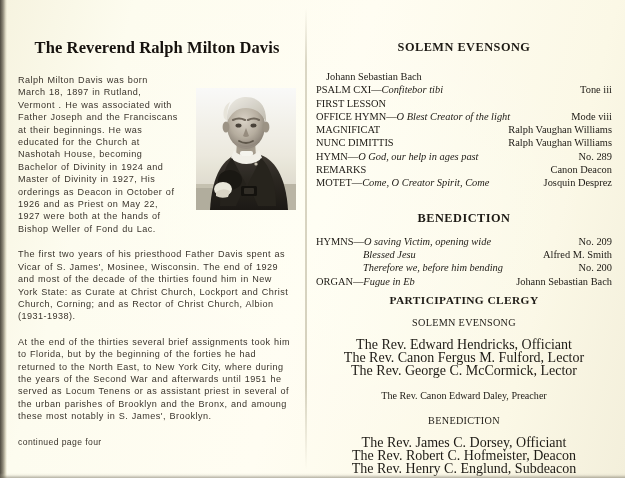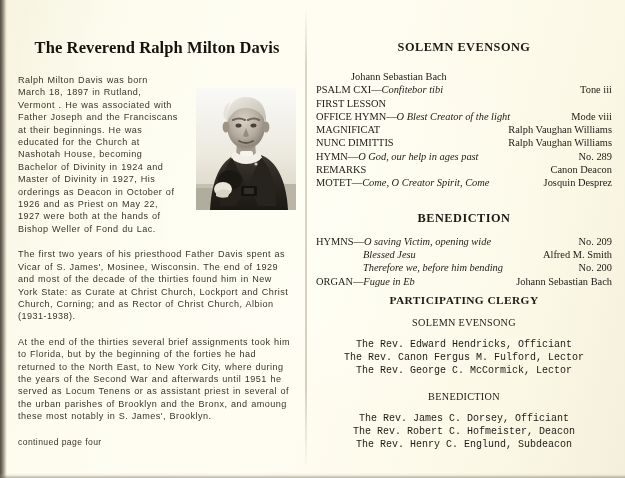--- a/index.html
+++ b/index.html
@@ -114,21 +114,21 @@
     font-size: 10.4px;
     line-height: 13.3px;
   }
   .order-row {
     display: flex;
     justify-content: space-between;
     align-items: baseline;
     white-space: nowrap;
   }
   .order-row .lbl { text-align: left; }
-  .order-row .val { text-align: right; padding-left: 10px; margin-left: 25px; }
+  .order-row .val { text-align: right; padding-left: 10px; }
   .order-row .lbl.indent { padding-left: 47px; }
   .it { font-style: italic; }
 
   .evensong-list { margin-top: 15px; }
   .benediction-head { margin-top: 21px; }
   .benediction-list { margin-top: 9px; }
 
   
   .clergy {
     position: absolute;
@@ -147,23 +147,22 @@
   .clergy-sub {
     font-size: 10.2px;
     letter-spacing: 0.3px;
     margin: 0 0 10px 0;
   }
   .clergy-sub.second { margin-top: 13px; }
   .clergy-names {
     margin: 0;
     padding: 0;
     list-style: none;
-    font-size: 10px;
+    font-size: 14px;
     line-height: 13.2px;
-    font-family: Liberation Mono, monospace;
   }
   .clergy-single {
     font-size: 10.1px;
     line-height: 13.2px;
     margin: 11px 0 0 0;
   }
 </style>
 </head>
 <body>
 
@@ -323,20 +322,21 @@
     <h2 class="clergy-title">PARTICIPATING CLERGY</h2>
 
     <p class="clergy-sub">SOLEMN EVENSONG</p>
 
     <ul class="clergy-names">
         <li>The Rev. Edward Hendricks, Officiant</li>
         <li>The Rev. Canon Fergus M. Fulford, Lector</li>
         <li>The Rev. George C. McCormick, Lector</li>
       </ul>
 
+    <p class="clergy-single">The Rev. Canon Edward Daley, Preacher</p>
 
     <p class="clergy-sub second">BENEDICTION</p>
 
     <ul class="clergy-names">
         <li>The Rev. James C. Dorsey, Officiant</li>
         <li>The Rev. Robert C. Hofmeister, Deacon</li>
         <li>The Rev. Henry C. Englund, Subdeacon</li>
       </ul>
   </div>
 

